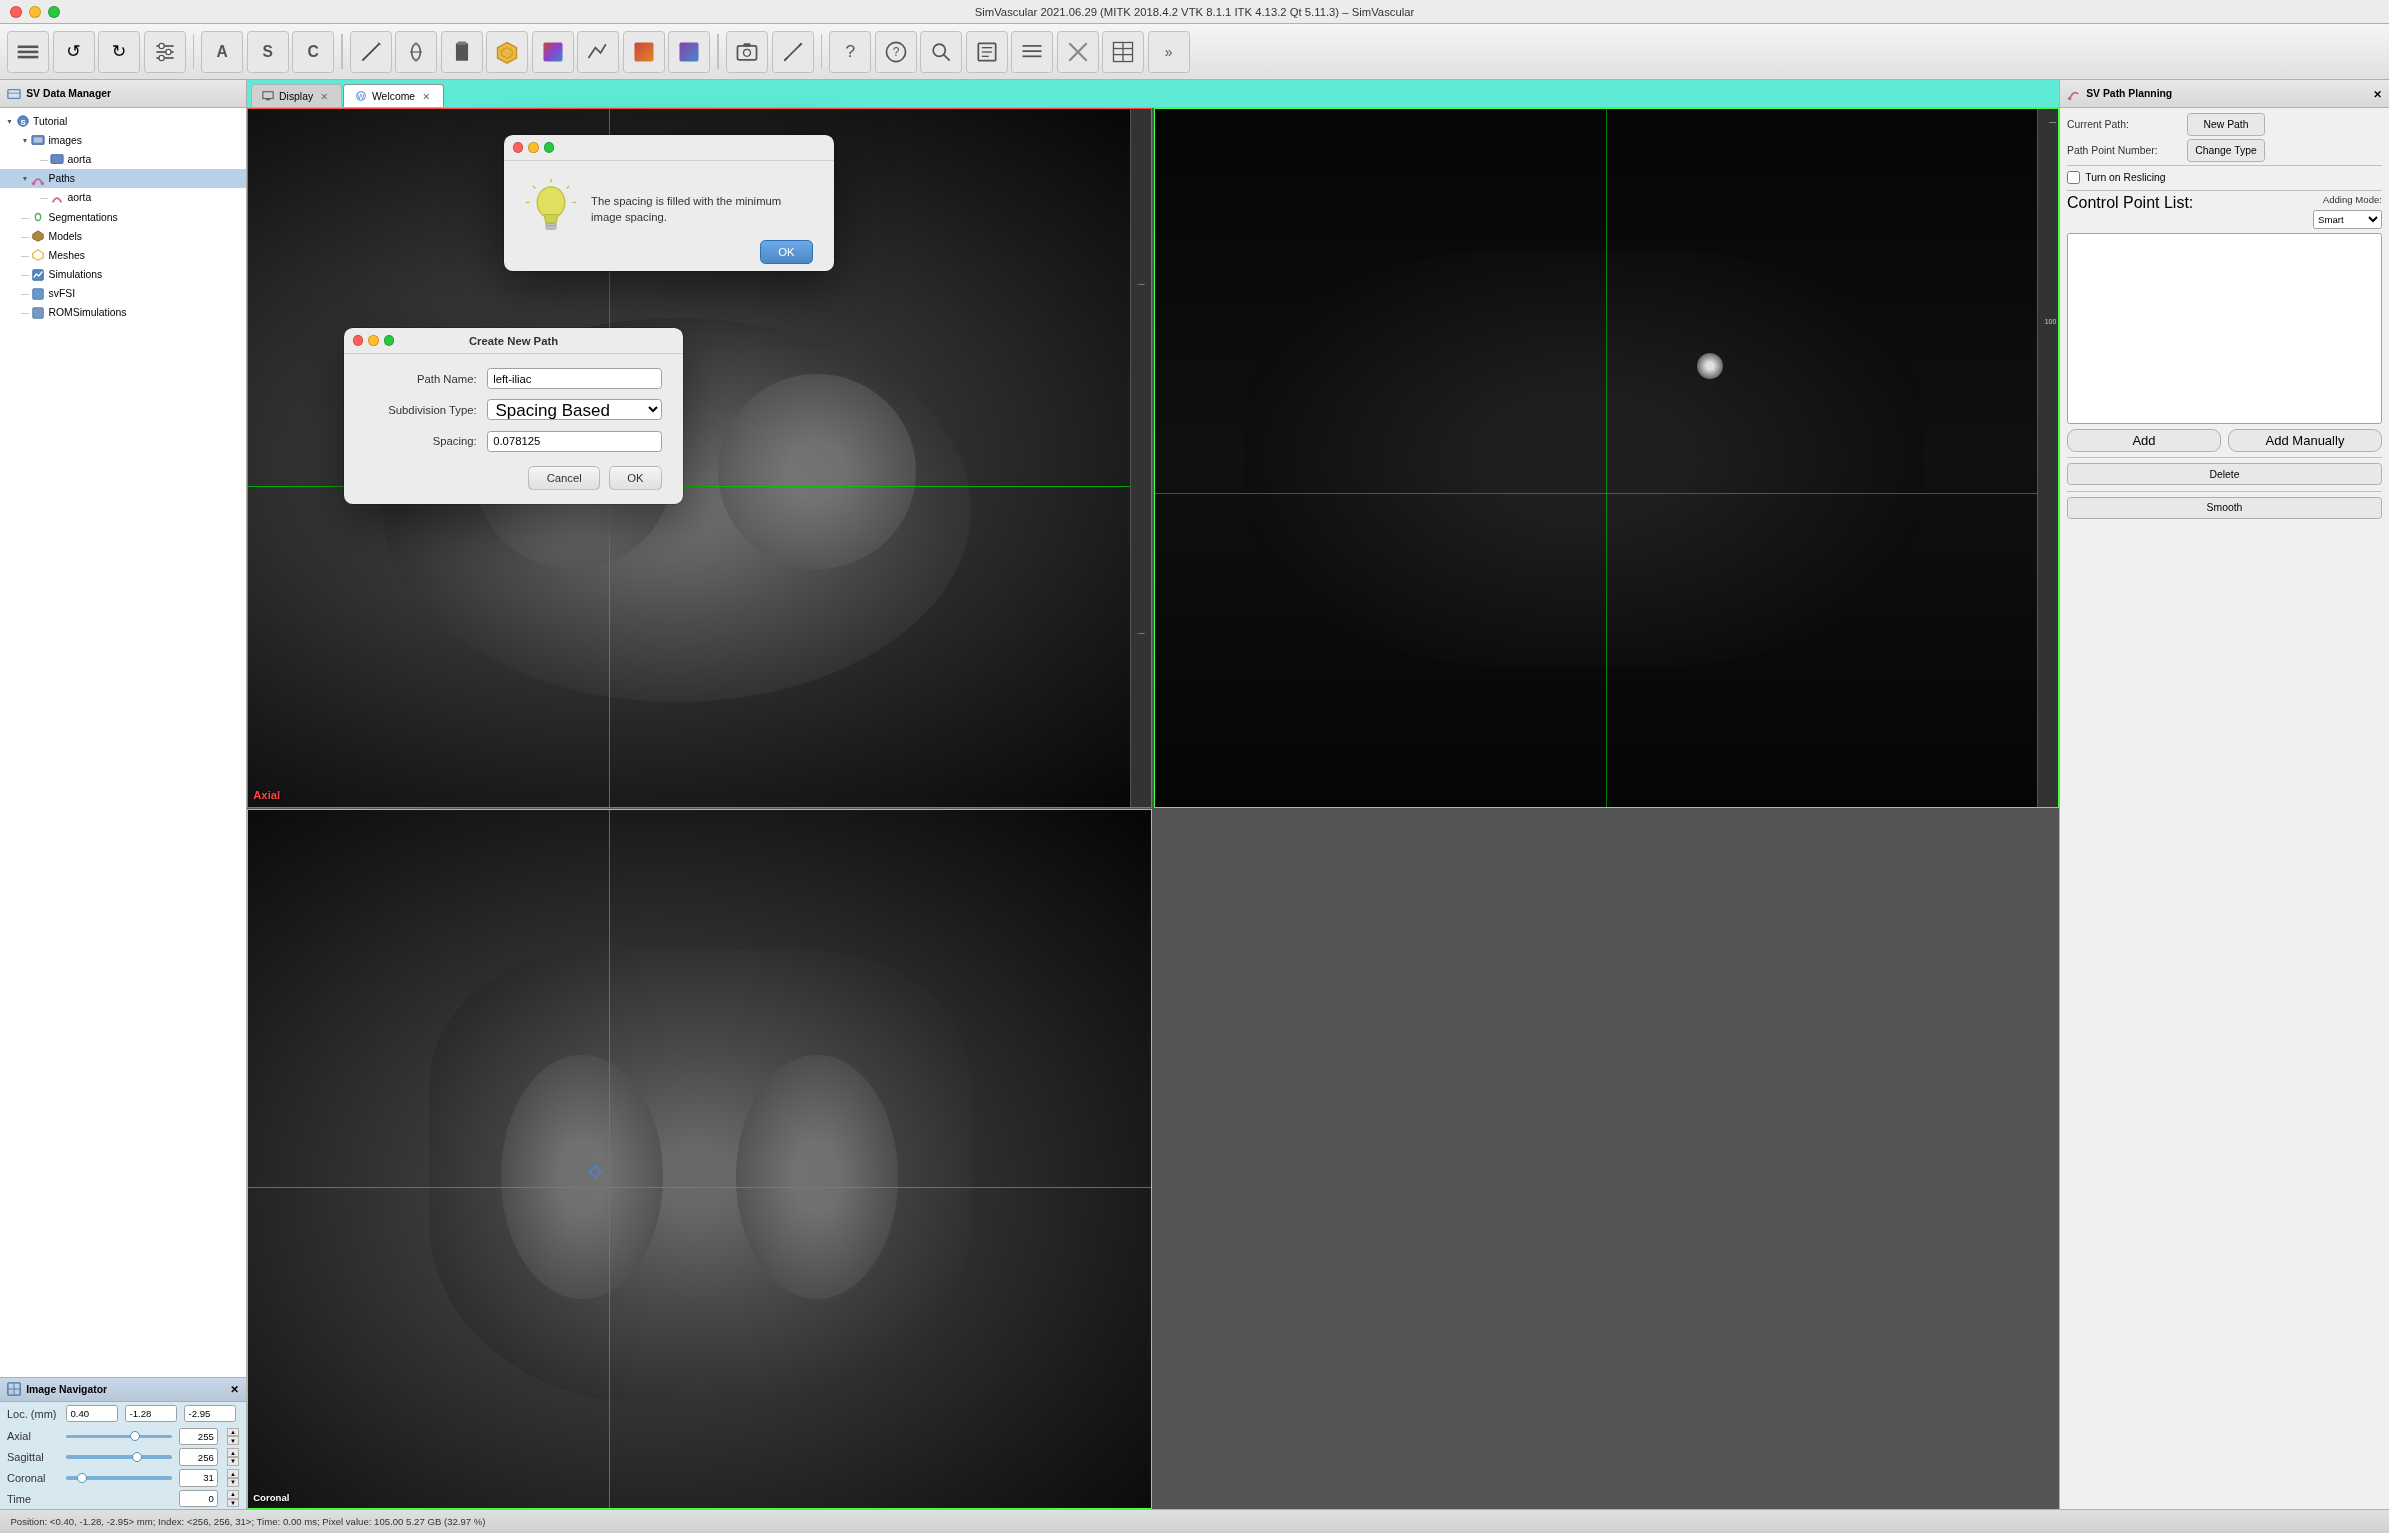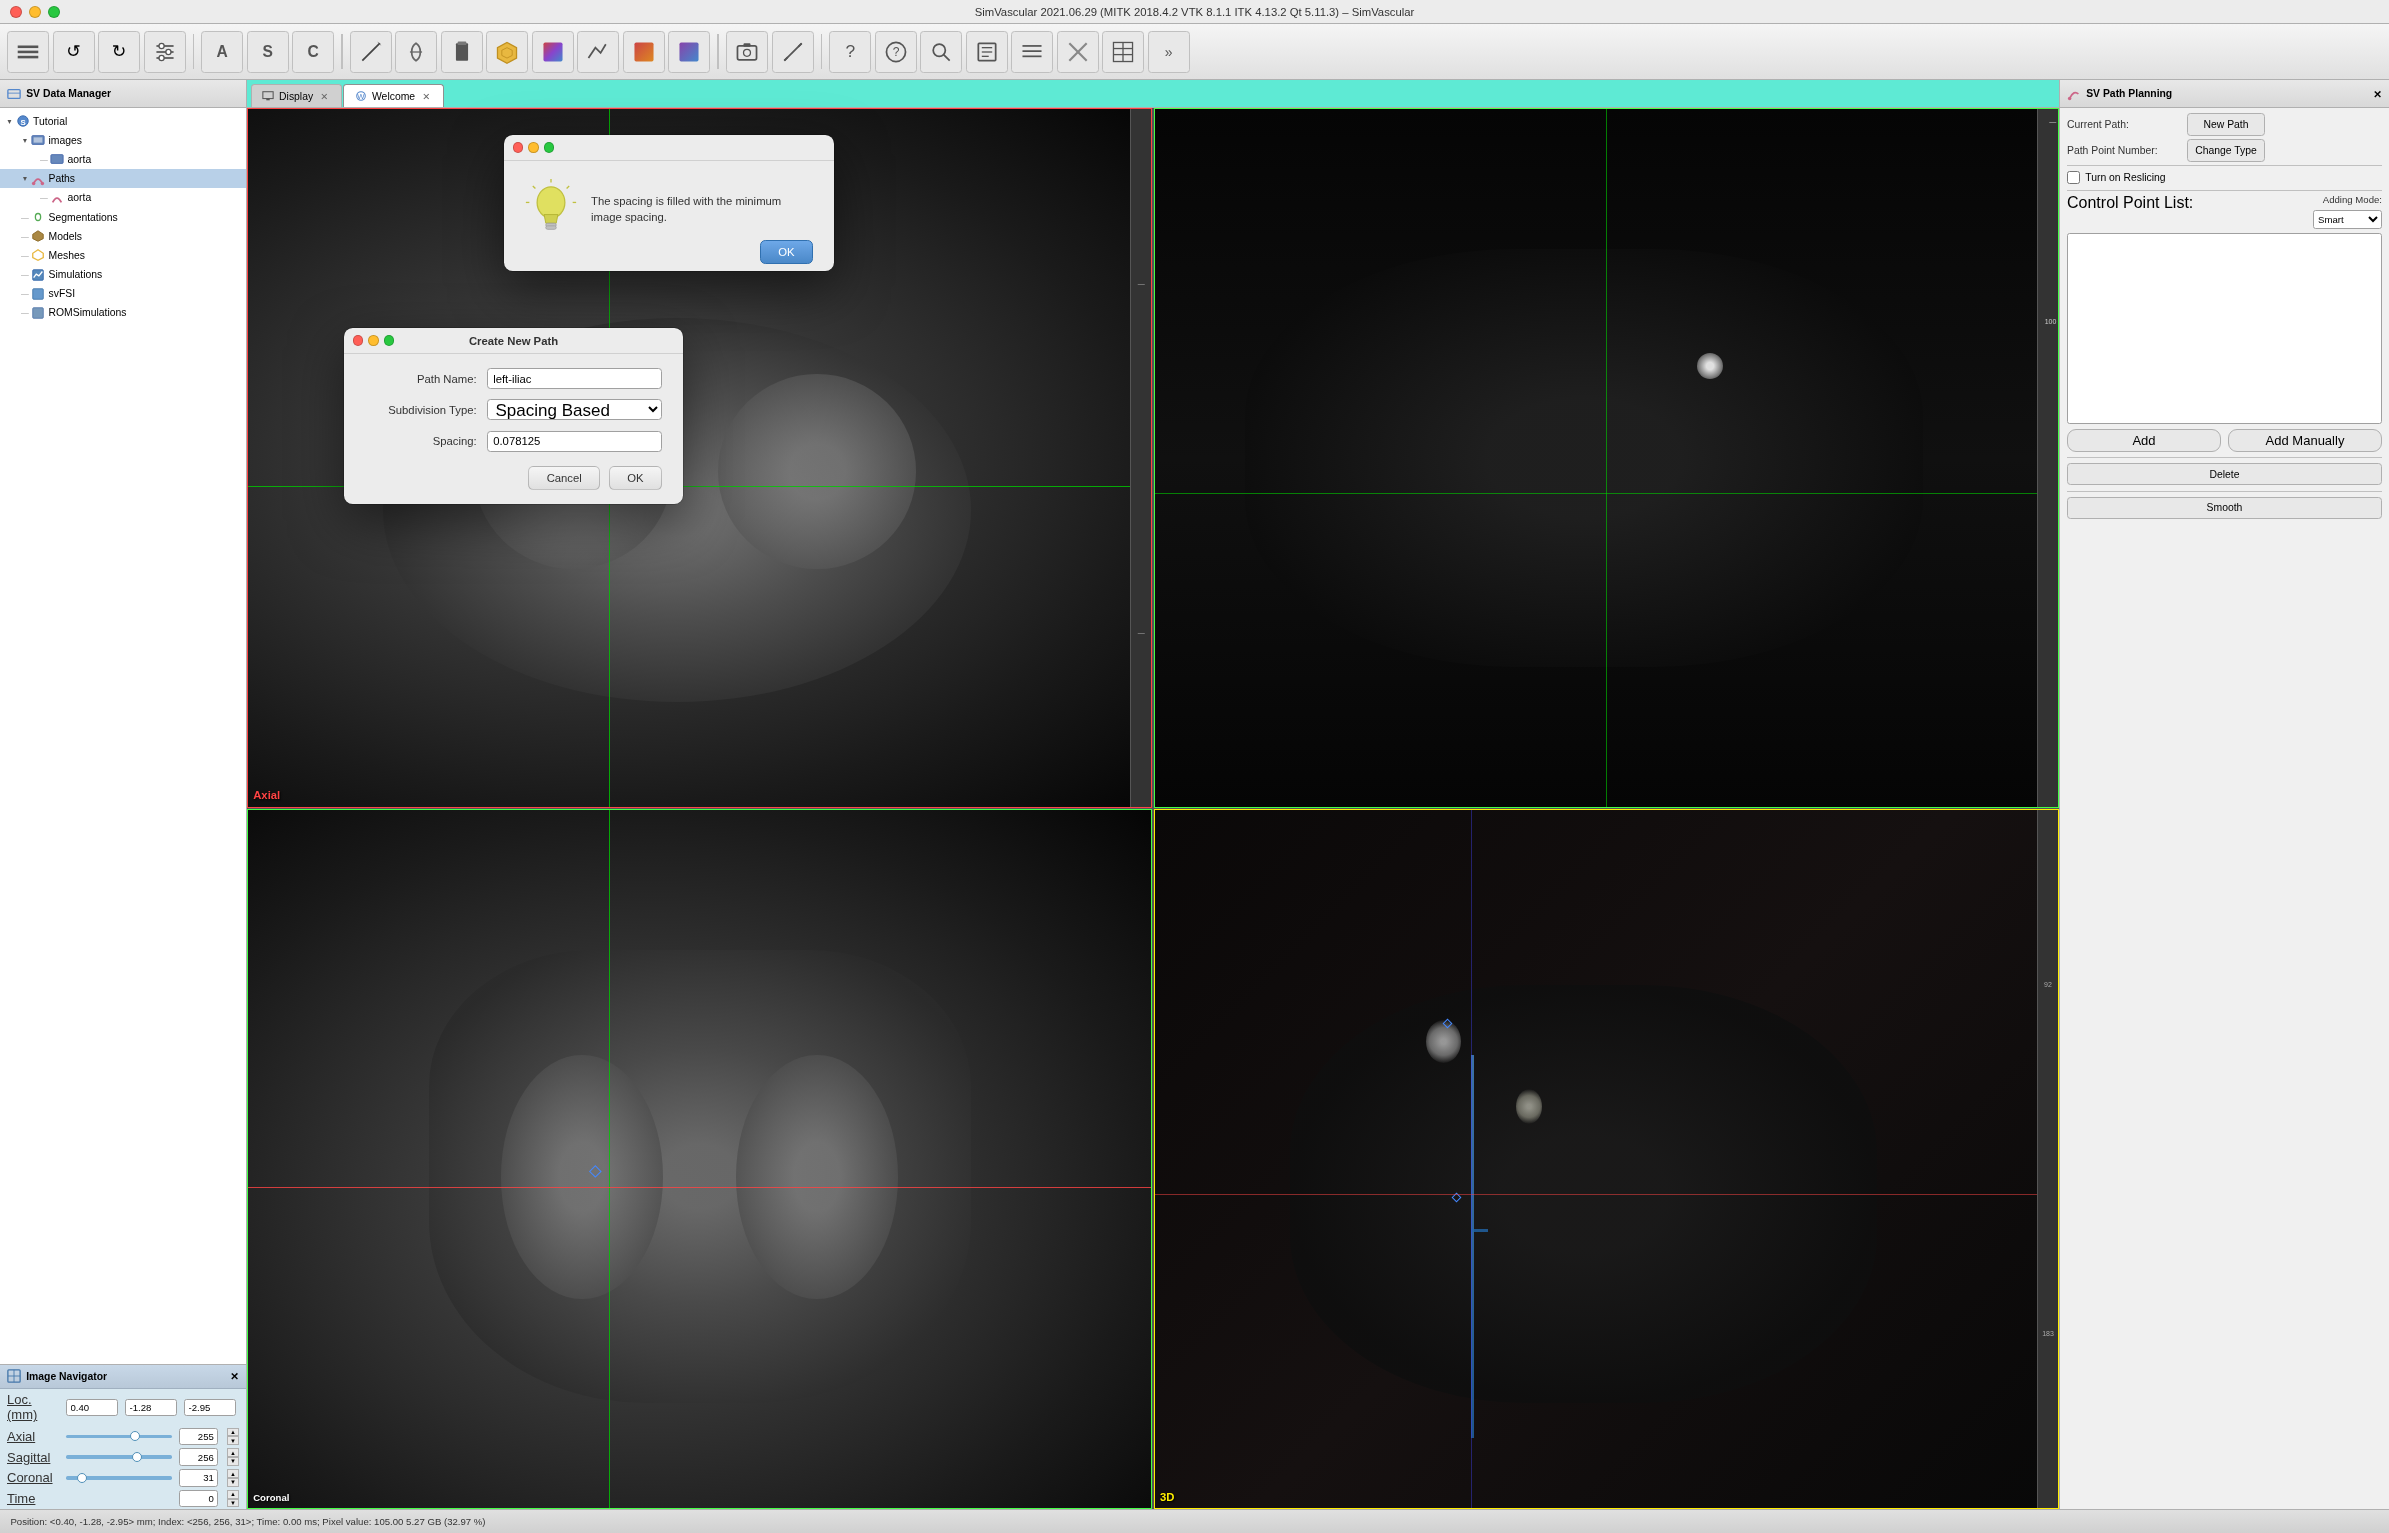--- a/index.html
+++ b/index.html
@@ -154,21 +154,21 @@
       gap: 5.2px;
       font-size: 10.4px;
       font-weight: bold;
     }
     .nav-row {
       display: flex;
       align-items: center;
       padding: 3.5px 7px;
       gap: 7px;
     }
-    .nav-label { font-size: 13px; width: 52px; color: #333; text-decoration: underline; }
+    .nav-label { font-size: 11px; width: 52px; color: #333; }
     .nav-input {
       width: 61px;
       height: 17.4px;
       border: 0.9px solid #a0a0a0;
       border-radius: 2.6px;
       padding: 0 3.5px;
       font-size: 9.6px;
       background: white;
     }
     .nav-value-input {
@@ -936,43 +936,20 @@
           <div style="position:absolute; top:35%; left:28%; width:18%; height:35%; background:radial-gradient(ellipse, #787878 20%, #585858 60%, #383838 100%); border-radius:50%; opacity:0.8;"></div>
           <div style="position:absolute; top:35%; left:54%; width:18%; height:35%; background:radial-gradient(ellipse, #787878 20%, #585858 60%, #383838 100%); border-radius:50%; opacity:0.8;"></div>
           <div style="position:absolute; top:0; left:40%; width:0.9px; height:100%; background:#00cc00; opacity:0.8;"></div>
           <div style="position:absolute; top:54%; left:0; width:100%; height:0.9px; background:#ff4444; opacity:0.8;"></div>
 
           <div style="position:absolute; top:52%; left:38%; width:8.7px; height:8.7px; border:1.7px solid #4488ff; transform:rotate(45deg) translate(-50%,-50%);"></div>
         </div>
         <div class="viewport-label" style="color:white; font-size:9.6px;">Coronal</div>
       </div>
 
-      <div class="viewport viewport-border-yellow" style="position:relative; overflow:hidden; background:#0a0a0a;">
-        <div style="width:100%; height:100%; background: linear-gradient(135deg, #0a0808 0%, #151010 50%, #080808 100%); position:relative;">
-          <div style="position:absolute; top:25%; left:15%; width:65%; height:60%; background:radial-gradient(ellipse, #1a1a1a 20%, #0e0e0e 70%); border-radius:40%; opacity:0.9;"></div>
-
-          <div style="position:absolute; top:30%; left:30%; width:35px; height:43px; background:radial-gradient(circle, #d0d0d0 10%, #909090 50%, transparent 80%); border-radius:50%; opacity:0.7;"></div>
-          <div style="position:absolute; top:40%; left:40%; width:26px; height:35px; background:radial-gradient(circle, #e0e0d0 10%, #a0a090 50%, transparent 80%); border-radius:50%; opacity:0.6;"></div>
-
-          <div style="position:absolute; top:35%; left:35%; width:2.6px; height:55%; background:linear-gradient(180deg, #4488cc, #2266aa); opacity:0.8;"></div>
-          <div style="position:absolute; top:60%; left:35%; width:17.4px; height:2.6px; background:#2266aa; opacity:0.8;"></div>
-
-          <div style="position:absolute; top:30%; left:32%; width:7px; height:7px; border:1.7px solid #4488ff; transform:rotate(45deg);"></div>
-          <div style="position:absolute; top:55%; left:33%; width:7px; height:7px; border:1.7px solid #4488ff; transform:rotate(45deg);"></div>
-
-          <div style="position:absolute; top:55%; left:0; width:100%; height:0.9px; background:#ff4444; opacity:0.5;"></div>
-          <div style="position:absolute; top:0; left:35%; width:0.9px; height:100%; background:#4444ff; opacity:0.4;"></div>
-        </div>
-        <div class="viewport-label" style="color:#ffee00;">3D</div>
-
-        <div style="position:absolute; right:0; top:0; width:21px; height:100%; background:#333; border-left:0.9px solid #555; display:flex; flex-direction:column; justify-content:space-around; align-items:center; font-size:7px; color:#aaa;">
-          <span>92</span>
-          <span>183</span>
-        </div>
-      </div>
     </div>
   </div>
 
   <div id="right-panel">
     <div class="panel-header">
       <div class="panel-icon">
         <svg width="14" height="14" viewBox="0 0 16 16">
           <path d="M3,13 Q8,3 13,8" fill="none" stroke="#cc6688" stroke-width="2"></path>
           <circle cx="3" cy="13" r="2" fill="#cc6688"></circle>
         </svg>

